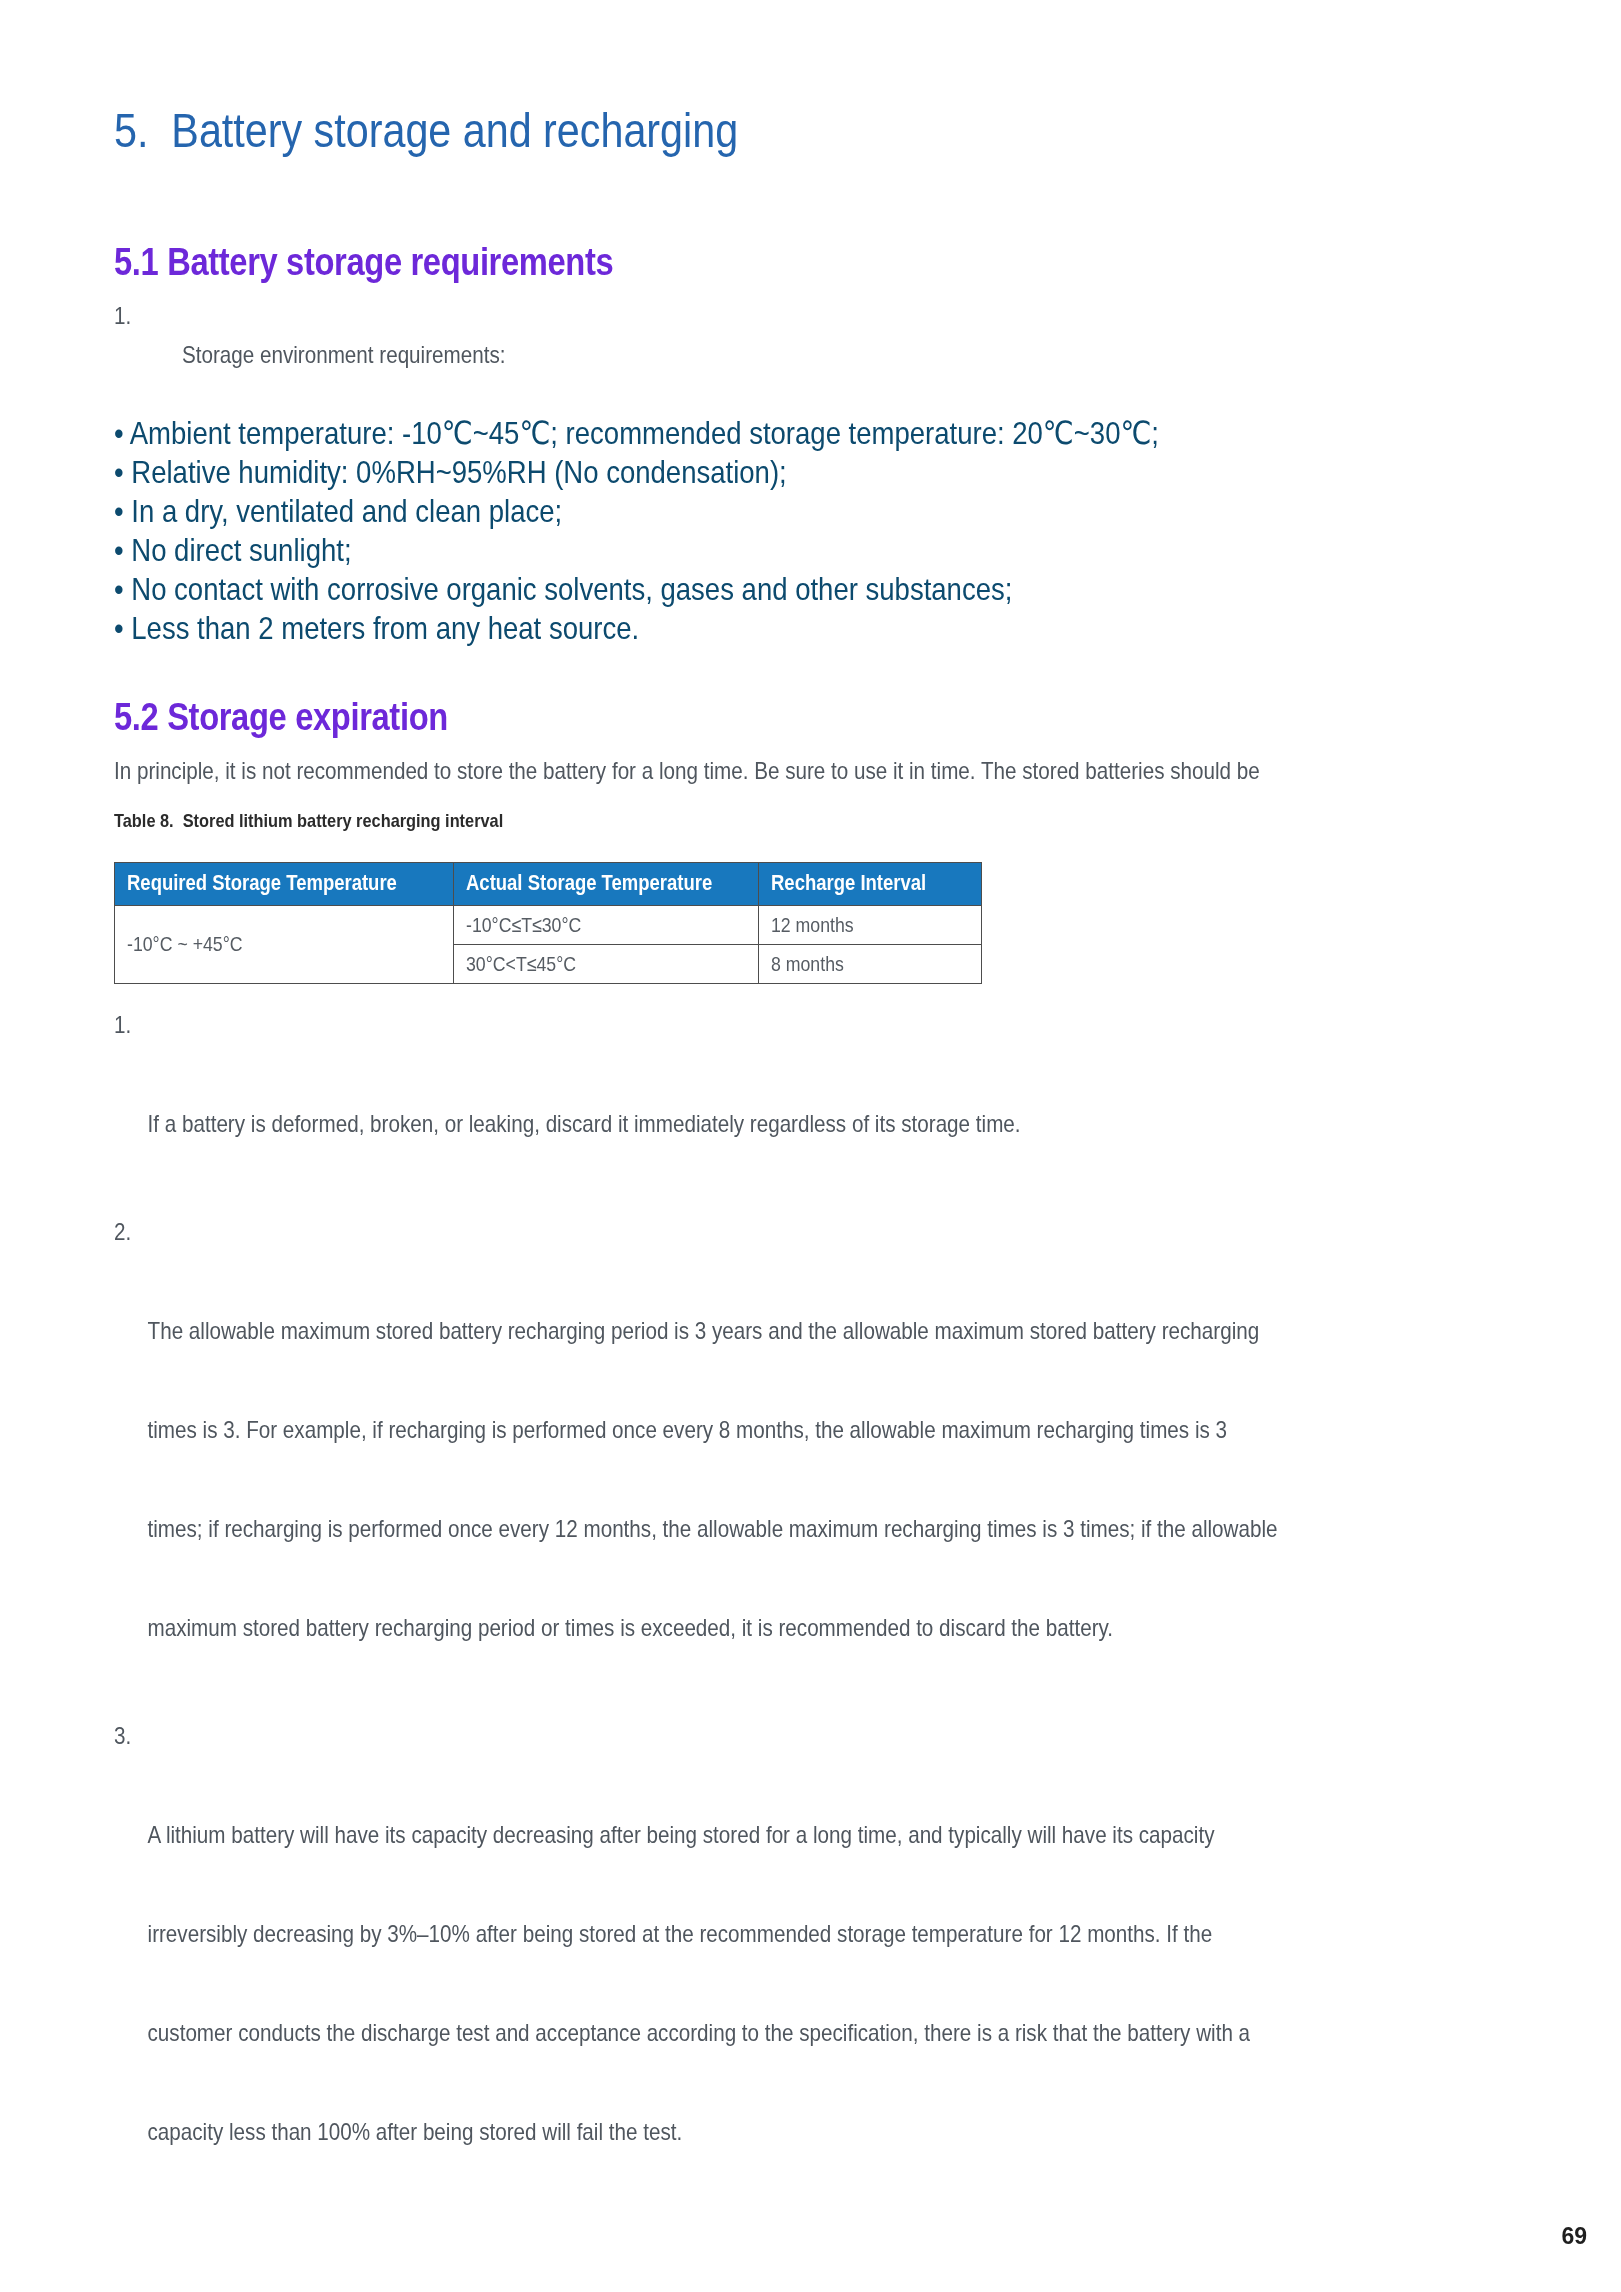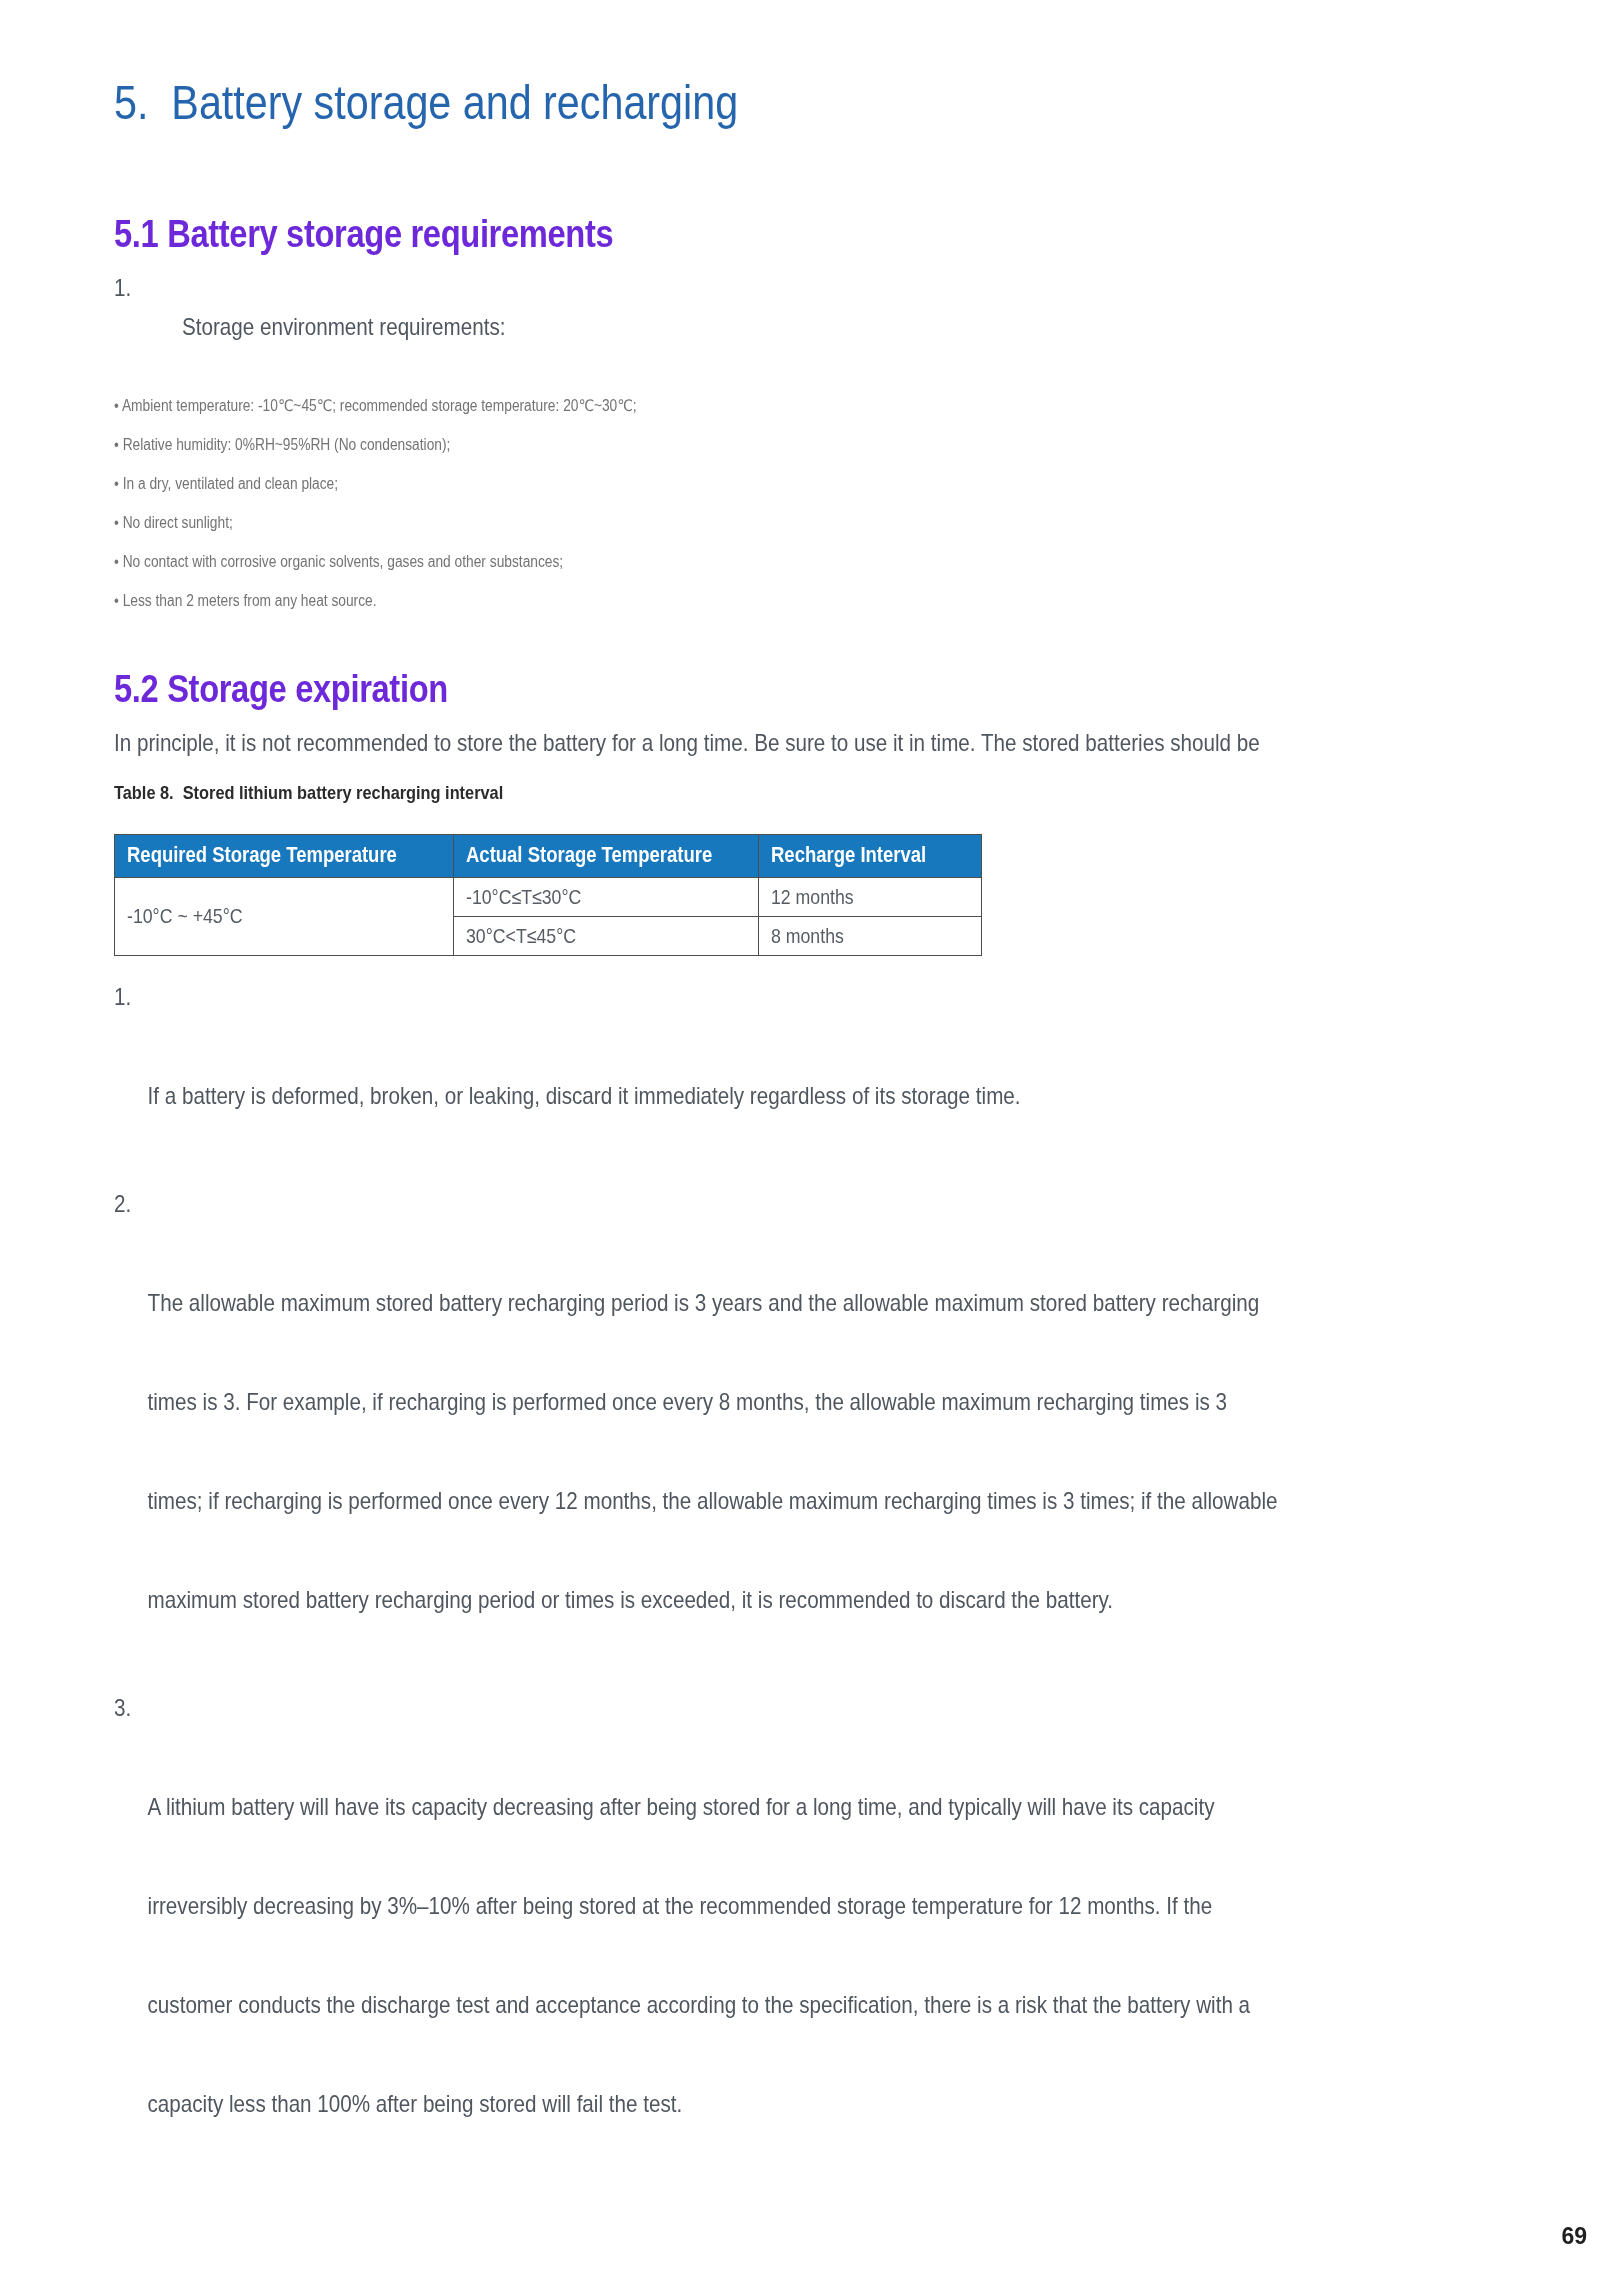--- a/index.html
+++ b/index.html
@@ -1,35 +1,35 @@
 <!DOCTYPE html>
 <html style="font-size:14.3px"><head>
 <meta charset="utf-8">
 <style>
   * { margin: 0; padding: 0; box-sizing: border-box; }
   html, body { background: #ffffff; }
   body { width: 1621px; height: 2293px; position: relative; overflow: hidden;
          font-family: "Liberation Sans", "DejaVu Sans", sans-serif; }
   .page { position: relative; width: 1621px; height: 1866px; background: #ffffff;
-          padding: 71px 99px 0 114px; }
+          padding: 99px 99px 0 114px; }
 
   
   .cx { transform: scaleX(0.86); transform-origin: 0 0; display: block; white-space: pre; }
 
   .doc-title { font-size: 48px; line-height: 64px; font-weight: normal; color: #2565ae; }
 
   .h2 { font-size: 38px; line-height: 43px; font-weight: bold; color: #6d28d9; }
   .h2 .cx { letter-spacing: -0.4px; }
 
   .intro { position: relative; margin-top: 11.6px; font-size: 24px; line-height: 39px; color: #4f565e; }
   .intro .cx { position: relative; padding-left: 39px; }
   .intro .marker { position: absolute; left: 0; top: 0; }
 
   .bullets { margin-top: 1.8px; }
-  .bullets .line { font-size: 16px; line-height: 39px; color: #737373; }
+  .bullets .line { font-size: 32px; line-height: 39px; color: #0c4a6e; }
 
   .para { font-size: 24px; line-height: 34px; color: #4f565e; }
   .para-52 { margin-top: 14.3px; }
 
   .caption { margin-top: 16px; font-size: 19px; line-height: 34px; font-weight: bold; color: #2b2b2b; }
 
   table.t8 { margin-top: 24px; border-collapse: collapse; width: 867px; table-layout: fixed; }
   table.t8 th, table.t8 td { border: 0.9px solid #4d4d4d; padding: 0 0 0 11.6px; vertical-align: middle; }
   table.t8 th { background: #1878be; color: #ffffff; font-size: 21.5px; font-weight: bold;
                 height: 43px; text-align: left; }

